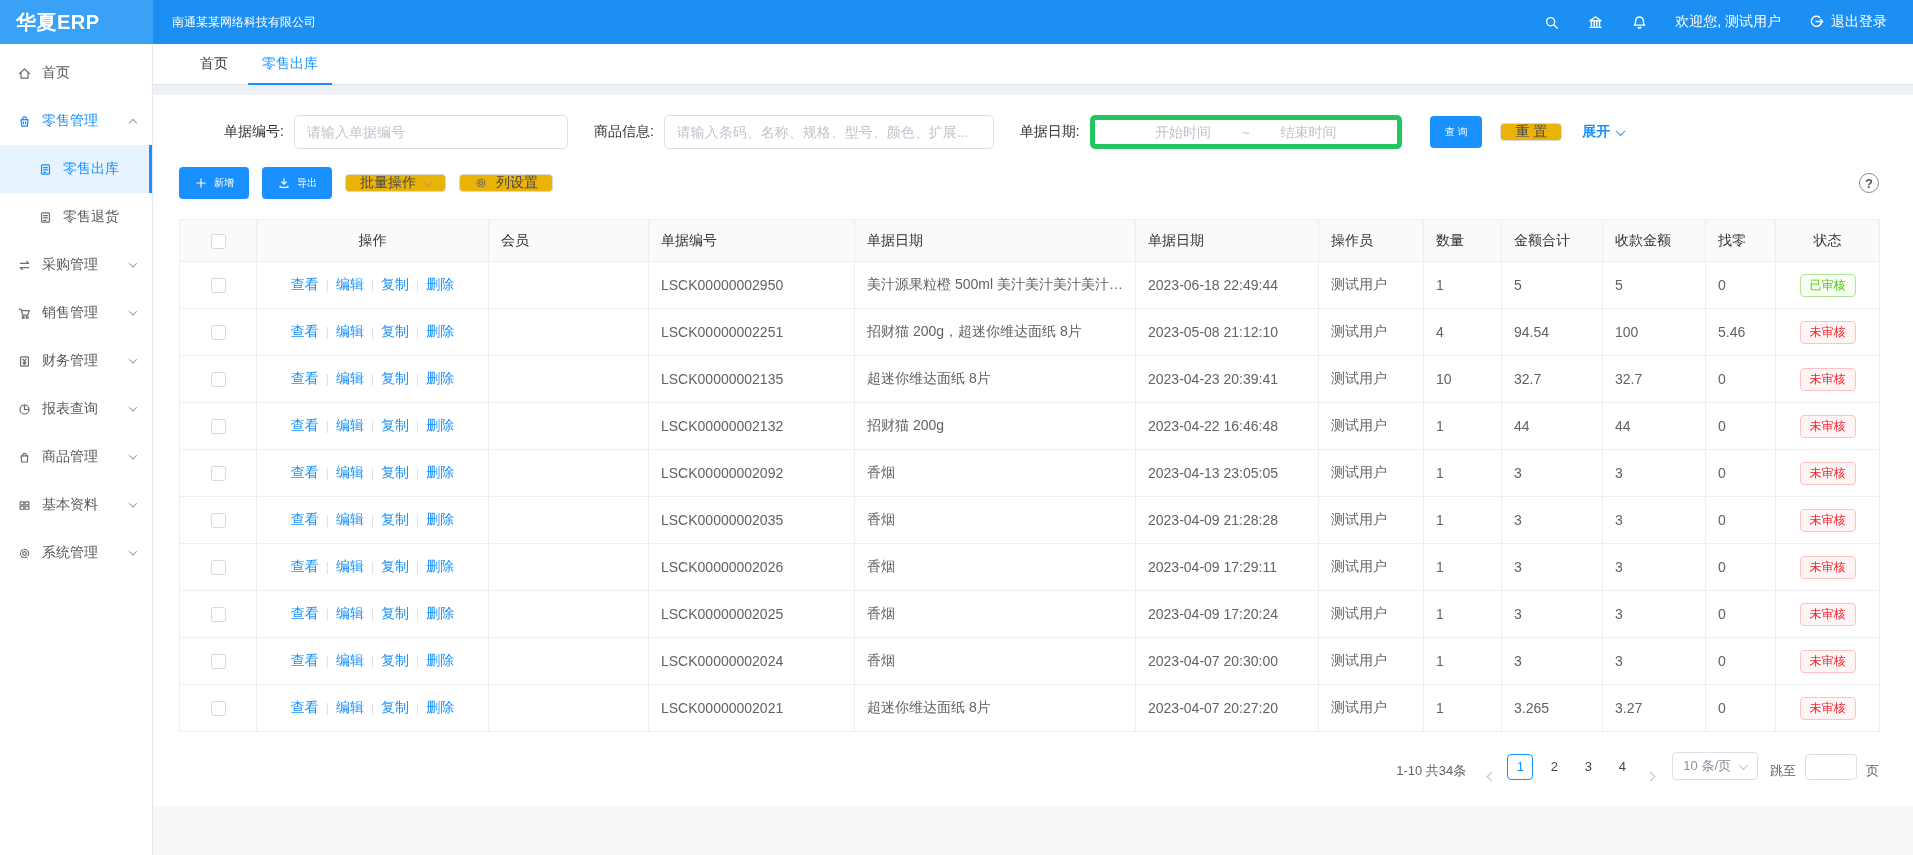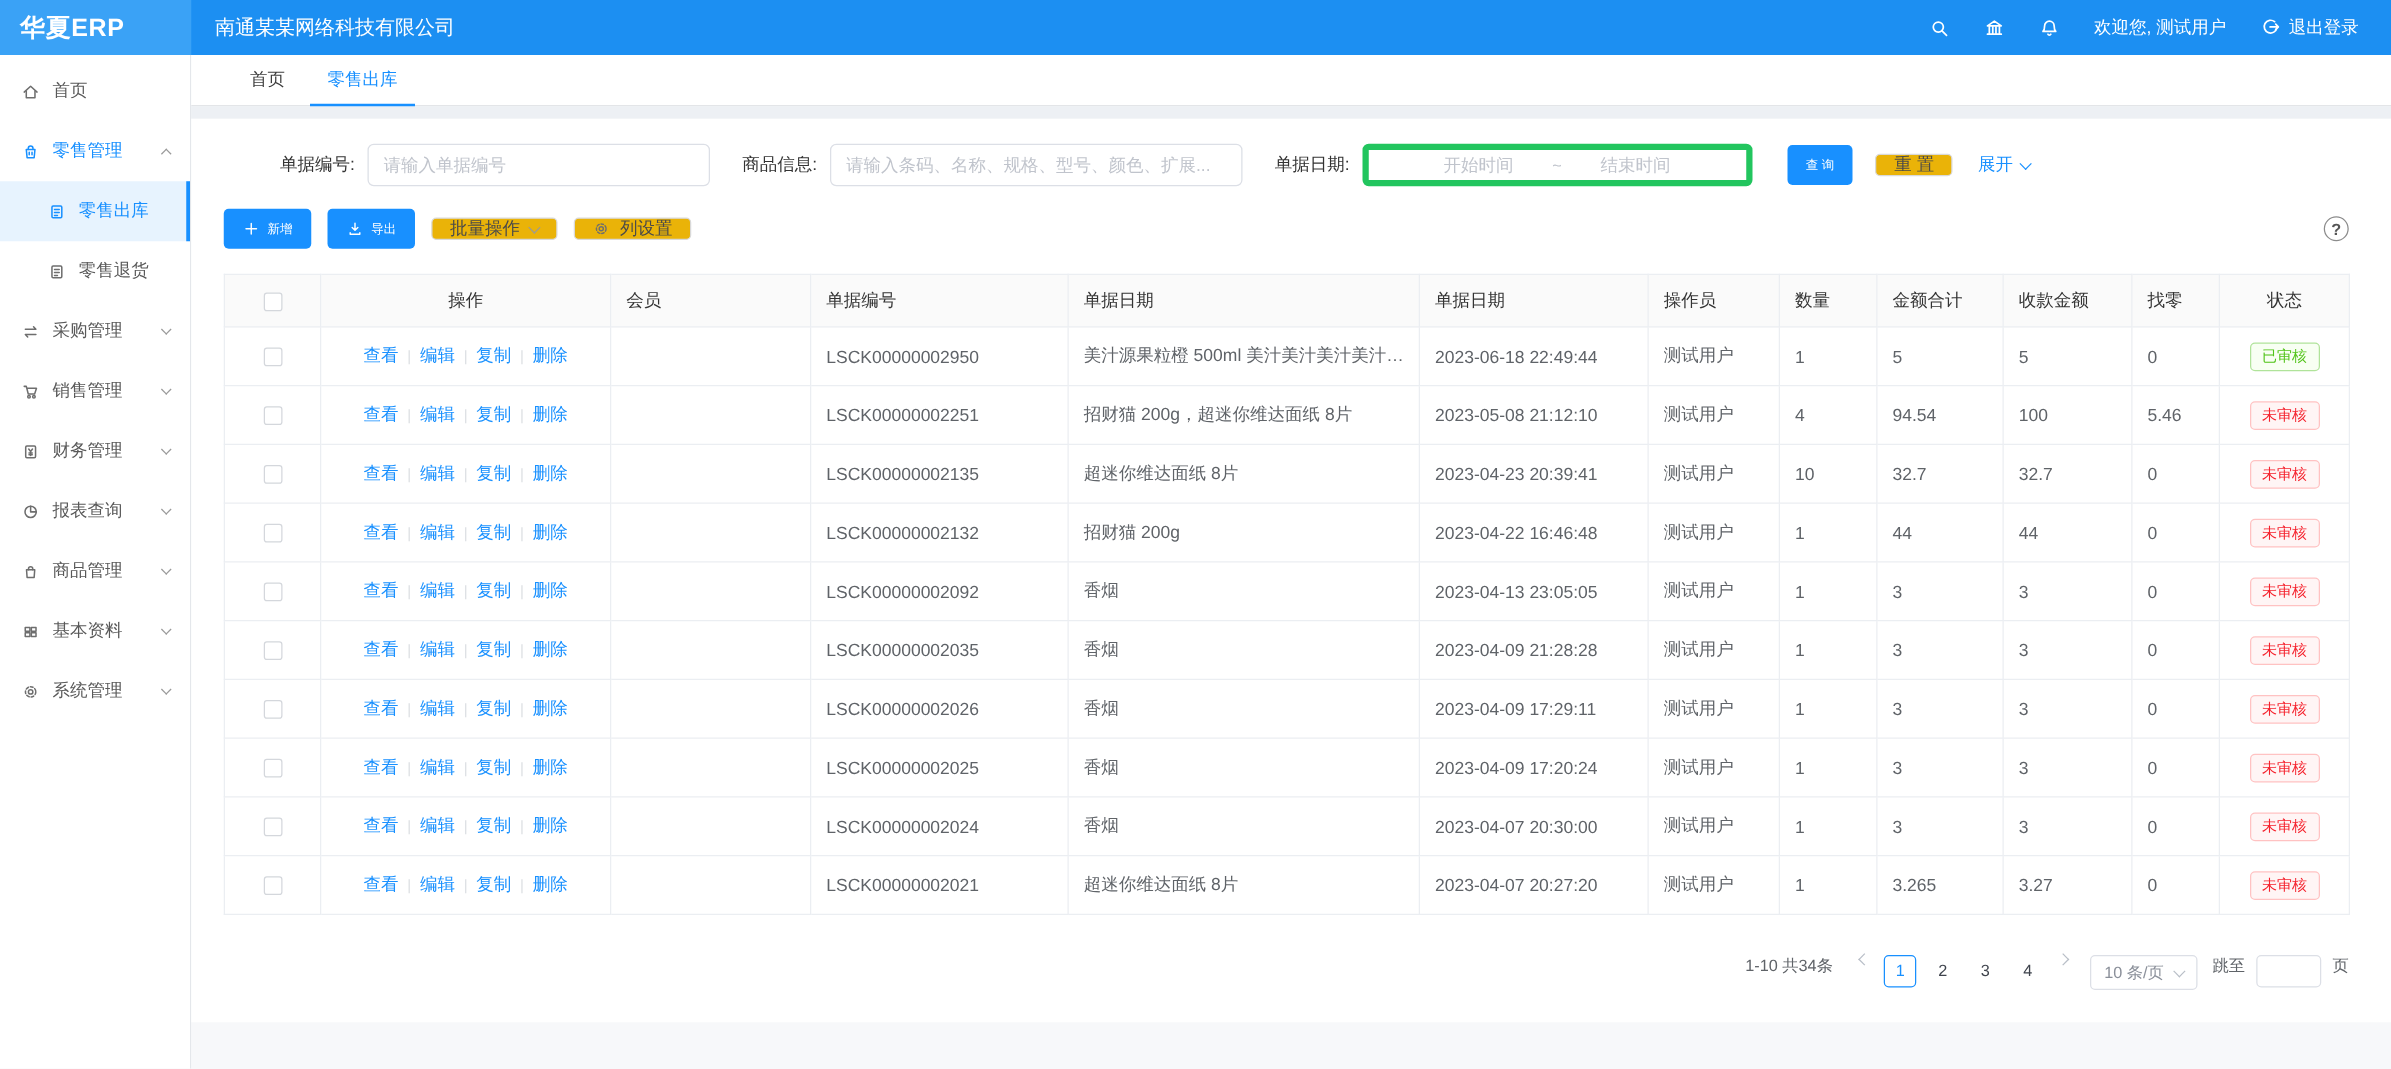--- a/index.html
+++ b/index.html
@@ -3,21 +3,21 @@
 <meta charset="utf-8">
 <style>
   * { margin:0; padding:0; box-sizing:border-box; }
   html,body { width:1913px; height:855px; overflow:hidden; }
   body { font-family:"Liberation Sans","DejaVu Sans",sans-serif; background:#f7f8fa; color:#333; }
 
   
   .topbar { height:44px; display:flex; align-items:stretch; background:#1c8ff2; }
   .logo { width:153px; background:#3aa2f6; color:#fff; font-size:20px; font-weight:bold;
           display:flex; align-items:center; padding-left:16px; letter-spacing:.5px; }
-  .company { color:#fff; font-size:16px; display:flex; align-items:center; margin-left:19px; }
+  .company { color:#fff; font-size:12px; display:flex; align-items:center; margin-left:19px; }
   .topbar-right { margin-left:auto; display:flex; align-items:center; gap:27px; padding-right:26px; color:#fff; font-size:14px; }
   .tico { display:inline-flex; color:#fff; cursor:pointer; }
   .tico svg { width:17px; height:17px; display:block; }
   .logout { display:inline-flex; align-items:flex-start; gap:6px; cursor:pointer; }
 
   
   .layout { display:flex; height:811px; }
   .sidebar { width:153px; background:#fff; border-right:1px solid #e4e7eb; padding-top:5px; flex:none; }
   .mi { height:48px; display:flex; align-items:center; padding-left:17px; font-size:14px; color:#595959;
         cursor:pointer; position:relative; }
@@ -52,21 +52,21 @@
   .d-in { border:none; outline:none; width:118px; text-align:center; font-size:14px; color:#333; }
   .d-sep { color:#c0c4cc; font-size:13px; }
   .btn-primary { background:#1890ff; color:#fff; border:none; border-radius:4px; height:32px; padding:0 15px;
                  font-size:10px; display:inline-flex; align-items:center; gap:6px; cursor:pointer;
                  font-family:inherit; white-space:nowrap; }
   .btn-plain { background:#eab308; color:#4a4a4a; border:1px solid #d9d9d9; border-radius:4px; height:18px;
                padding:0 14px; font-size:14px; display:inline-flex; align-items:center; gap:8px; cursor:pointer;
                font-family:inherit; white-space:nowrap; }
   .btn-search { margin-left:28px; }
   .btn-reset { margin-left:18px; }
-  .expand-link { margin-left:20px; color:#1890ff; display:inline-flex; align-items:center; gap:7px; cursor:pointer; }
+  .expand-link { margin-left:20px; color:#1890ff; display:inline-flex; align-items:center; gap:7px; cursor:pointer;font-weight:bold; }
 
   
   .toolbar { display:flex; align-items:center; margin-bottom:20px; width:1700px; }
   .toolbar .btn-primary, .toolbar .btn-plain { margin-right:13px; }
   .bico { display:inline-flex; }
   .bico svg { width:14px; height:14px; display:block; }
   .gico { color:#6e6e6e; }
   .help { margin-left:auto; margin-right:0; width:20px; height:20px; border:1px solid #8c8c8c; border-radius:50%;
           color:#555; font-size:13px; font-weight:bold; display:inline-flex; align-items:center;
           justify-content:center; cursor:pointer; }
@@ -80,21 +80,21 @@
   .grid .tc { text-align:center; padding:0 4px; }
   .checkbox { width:15px; height:15px; border:1px solid #d4d7dc; border-radius:2.5px; display:inline-block;
               background:#fff; vertical-align:middle; cursor:pointer; }
   .oplink { color:#1890ff; cursor:pointer; text-decoration:none; }
   .opsep { color:#dcdfe3; margin:0 7px; font-size:12px; }
   .badge { display:inline-block; font-size:12px; padding:3px 9px; border-radius:4px; line-height:1.25; }
   .badge.approved { color:#52c41a; border:1px solid #b0e39a; background:#f8fff3; }
   .badge.unapproved { color:#f5222d; border:1px solid #ffc2c2; background:#fff5f5; }
 
   
-  .pagination { width:1700px; display:flex; align-items:flex-start; justify-content:flex-end; margin-top:32px;
+  .pagination { width:1700px; display:flex; align-items:flex-end; justify-content:flex-end; margin-top:20px;
                 font-size:13px; color:#5f6368; }
   .pg-total { margin-right:14px; }
   .pg-arrow { color:#b8bec7; padding:0 8px; cursor:pointer; display:inline-flex; align-items:center; }
   .pg-num { min-width:26px; height:26px; line-height:24px; text-align:center; border-radius:4px; cursor:pointer;
             color:#3f444d; display:inline-block; margin:0 4px; padding:0 4px; border:1px solid transparent; }
   .pg-num.current { border:1px solid #1890ff; color:#1890ff; }
   .pg-size { border:1px solid #dcdfe6; border-radius:4px; height:28px; display:inline-flex; align-items:center;
              padding:0 10px; color:#8a8f99; gap:9px; margin:0 12px 0 10px; cursor:pointer; }
   .jump-input { width:52px; height:26px; border:1px solid #dcdfe6; border-radius:4px; margin:0 9px; outline:none;
                 padding:0 6px; font-size:13px; }

